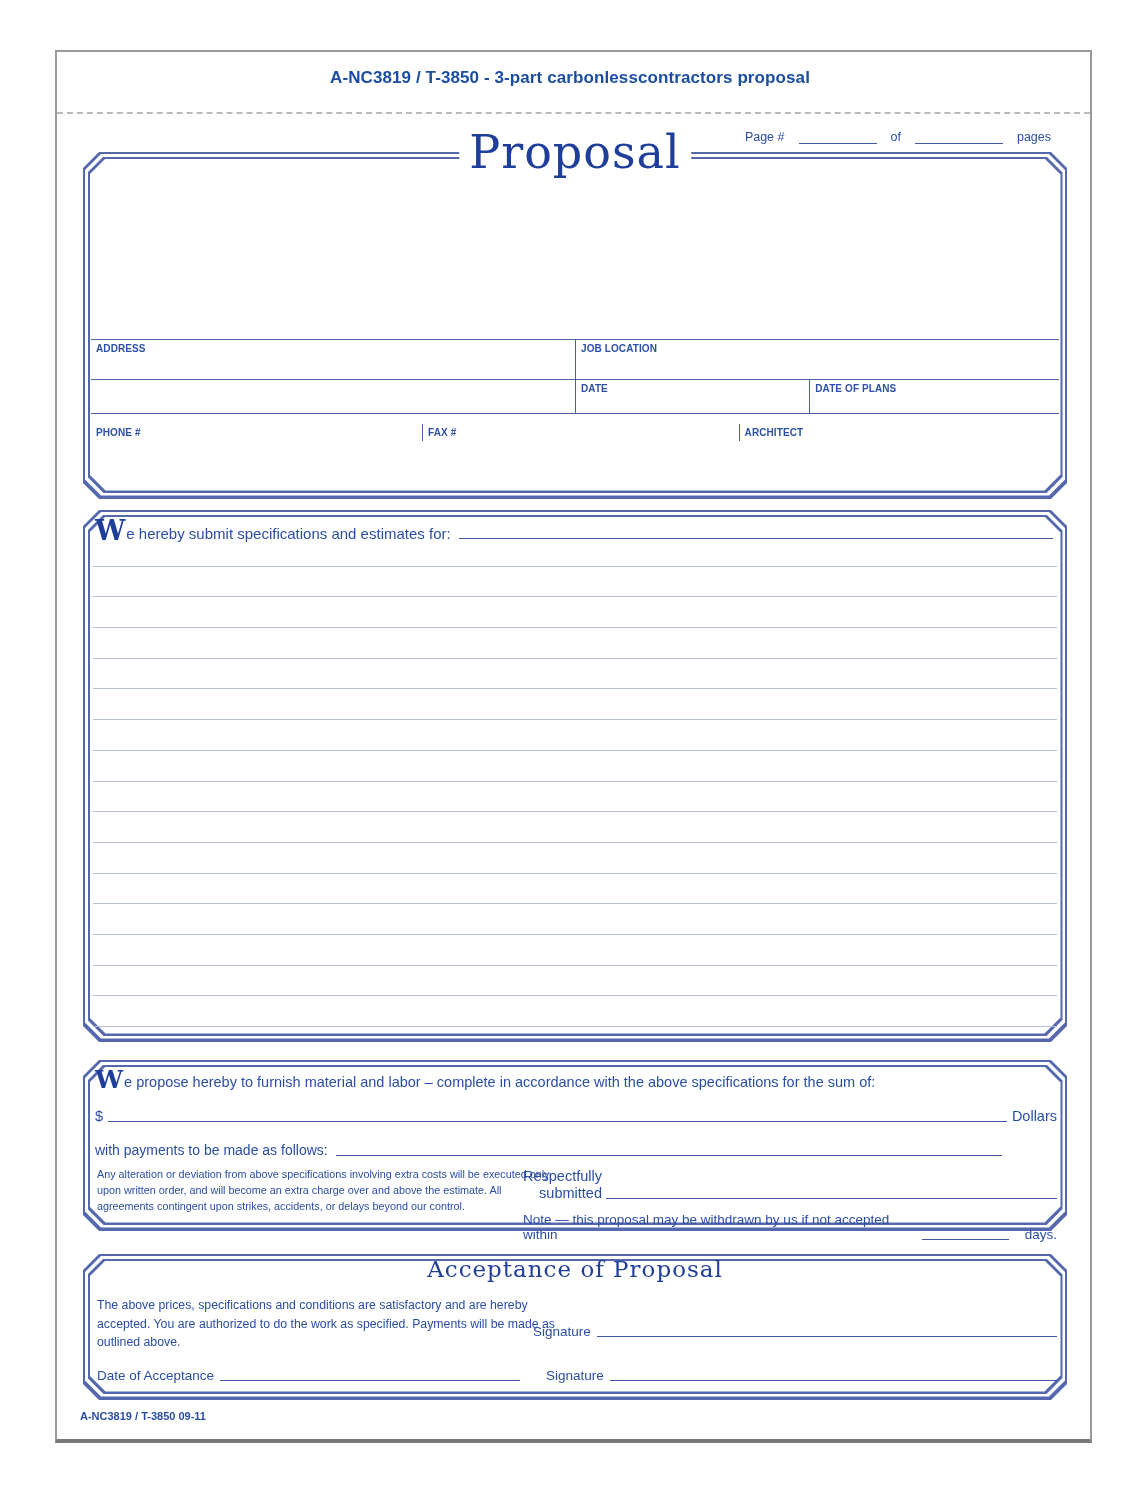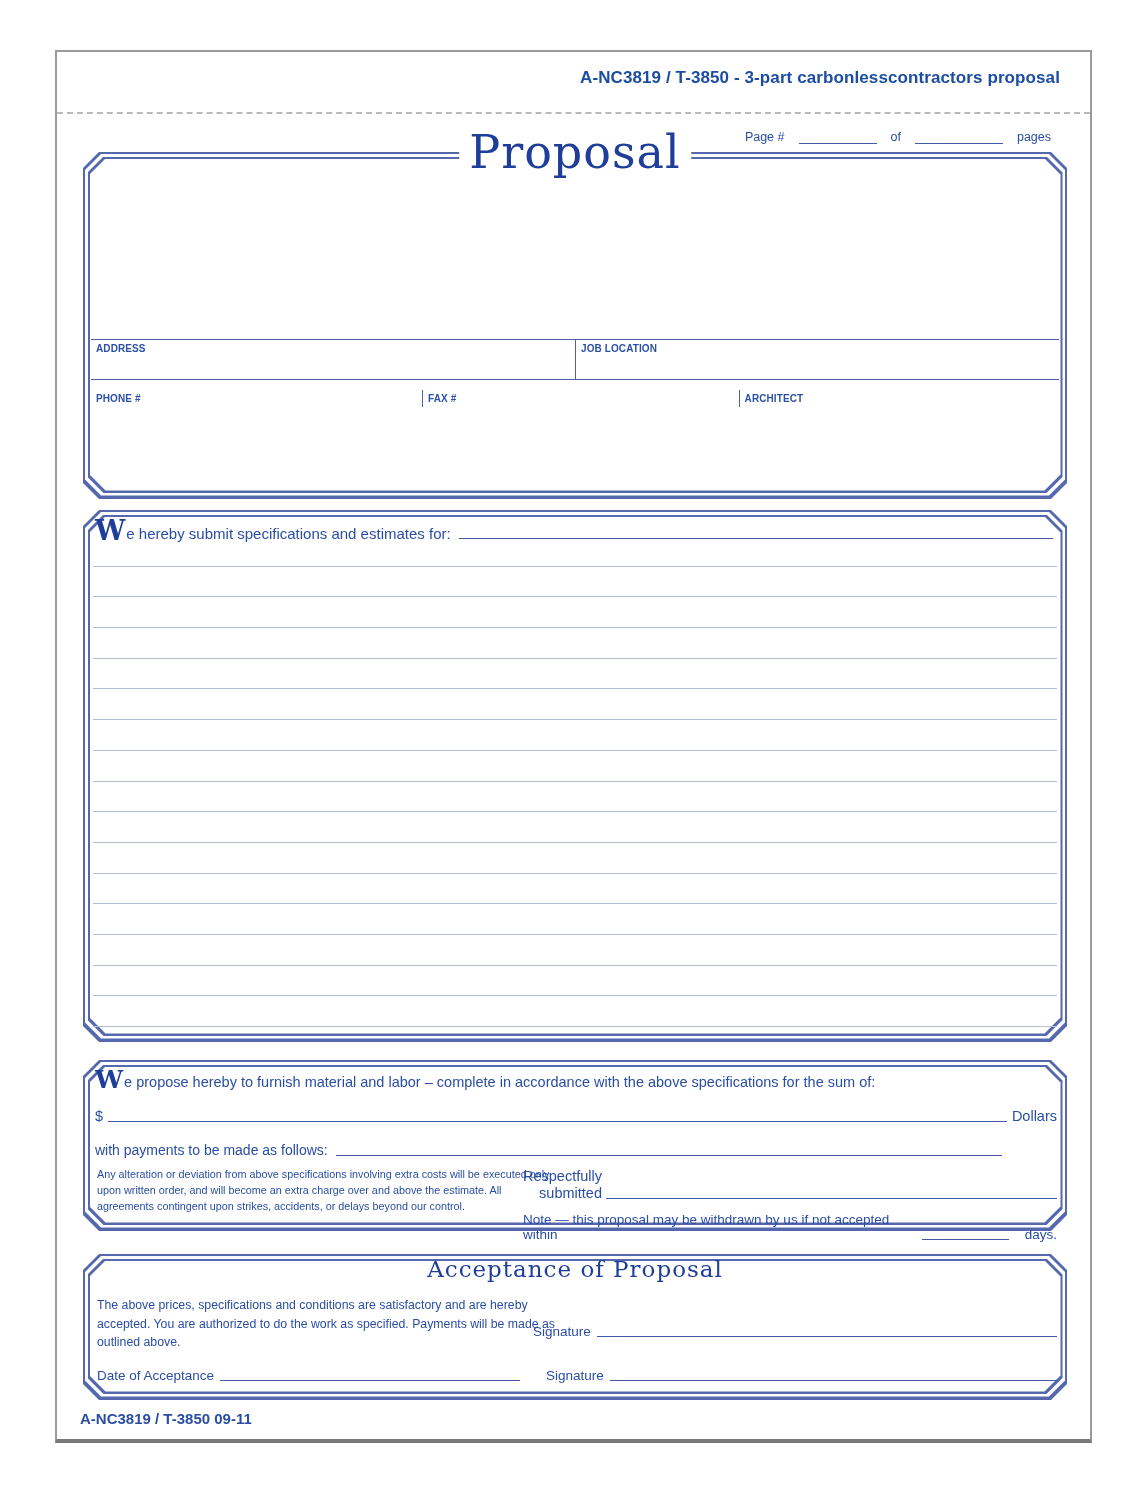--- a/index.html
+++ b/index.html
@@ -5,21 +5,21 @@
   * { margin:0; padding:0; box-sizing:border-box; }
   html,body { width:1146px; height:1500px; background:#ffffff; overflow:hidden;
     font-family:"Liberation Sans", sans-serif; }
   .canvas { position:relative; width:1146px; height:1500px; background:#fff; }
 
   
   .sheet { position:absolute; left:55px; top:50px; width:1037px; height:1393px;
     background:#fff; border:2px solid #9a9a9a; border-bottom:4px solid #787878; }
 
   .prod-header { position:absolute; top:16px; left:23px; right:30px;
-    display:flex; justify-content:flex-end; align-items:flex-end;
+    display:flex; justify-content:center; align-items:flex-end;
     font-size:17px; font-weight:bold; color:#1b4da3; letter-spacing:.1px; }
 
   .perforation { position:absolute; top:60px; left:0; right:0;
     border-top:2px dashed #b9b9b9; }
 
   
   .dbox { position:absolute; }
   .bl { position:absolute; pointer-events:none;
     clip-path:polygon(16px 0, calc(100% - 16px) 0, 100% 16px,
       100% calc(100% - 16px), calc(100% - 16px) 100%, 16px 100%,
@@ -97,21 +97,21 @@
   .acc-body { position:absolute; top:42px; left:14px; width:462px;
     font-size:12.3px; line-height:18.5px; color:#2a4da4; z-index:2; }
   .sig1-row { position:absolute; top:70px; left:450px; right:10px; display:flex;
     align-items:flex-end; font-size:13.5px; color:#2a4da4; z-index:2; }
   .sig1-row .wline { margin:0 0 2px 6px; }
   .accept-bottom { position:absolute; top:114px; left:14px; right:10px; display:flex;
     align-items:flex-end; font-size:13.5px; color:#2a4da4; z-index:2; }
   .accept-bottom .wline { margin:0 0 2px 6px; }
   .date-line { width:300px; margin-right:26px !important; }
 
-  .footer-code { position:absolute; left:23px; top:1358px; font-size:15px;
+  .footer-code { position:absolute; left:23px; top:1358px; font-size:11px;
     font-weight:bold; color:#2a4da4; }
 </style>
 </head>
 <body>
 
 <div class="canvas">
   <div class="sheet">
 
     <div class="prod-header">
       <span>A-NC3819 / T-3850 - 3-part carbonless</span>
@@ -142,20 +142,29 @@
 
       <div class="grid">
         <div class="grow r2">
           <div class="cell" style="width:50%">
             <span>ADDRESS</span>
           </div>
           <div class="cell" style="width:50%">
             <span>JOB LOCATION</span>
           </div>
         </div>
+        <div class="grow r3">
+          <div class="cell" style="width:50%"></div>
+          <div class="cell" style="width:24.2%">
+            <span>DATE</span>
+          </div>
+          <div class="cell" style="width:25.8%">
+            <span>DATE OF PLANS</span>
+          </div>
+        </div>
         <div class="grow r4">
           <div class="cell" style="width:34.2%">
             <span>PHONE #</span>
           </div>
           <div class="cell" style="width:32.7%">
             <span>FAX #</span>
           </div>
           <div class="cell" style="width:33.1%">
             <span>ARCHITECT</span>
           </div>

